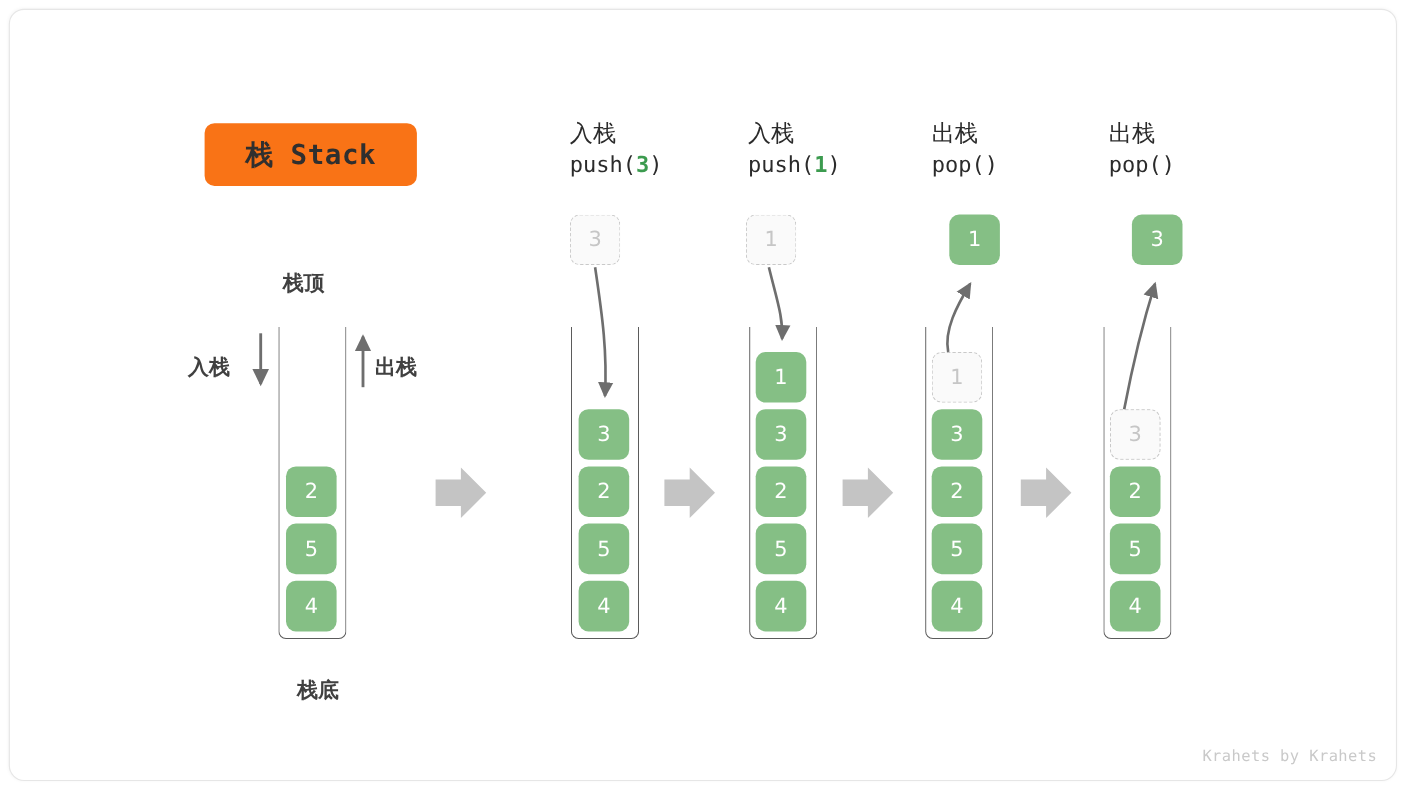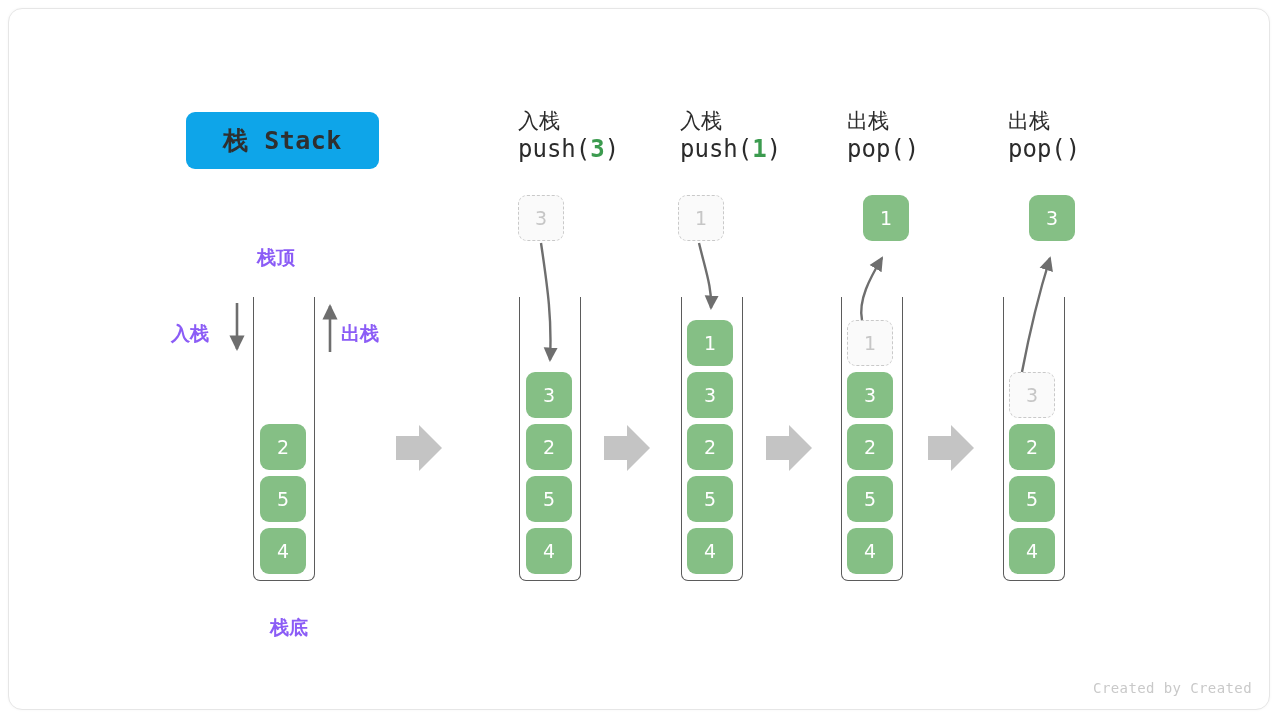--- a/index.html
+++ b/index.html
@@ -28,39 +28,39 @@
     box-shadow: 0 0 3px rgba(0,0,0,0.04);
   }
 
   
   .title-chip {
     position: absolute;
     left: 186px;
     top: 112px;
     width: 193px;
     height: 57px;
-    background: #0ea5e9;
+    background: #f97316;
     border-radius: 9px;
     display: flex;
     align-items: center;
     justify-content: center;
     font-family: "DejaVu Sans Mono", "Liberation Mono", monospace;
     font-size: 25px;
     font-weight: bold;
     color: #2f2f2f;
     letter-spacing: 0.5px;
   }
 
   
   .cn-label {
     position: absolute;
     font-family: "DejaVu Sans", "Liberation Sans", sans-serif;
     font-size: 19px;
     font-weight: bold;
-    color: #8b5cf6;
+    color: #404040;
     white-space: nowrap;
   }
 
   
   .stack-walls {
     position: absolute;
     box-sizing: border-box;
     border-left: 1.6px solid #5b5b5b;
     border-right: 1.6px solid #5b5b5b;
     border-bottom: 1.6px solid #5b5b5b;
@@ -96,21 +96,21 @@
   }
   .col-head .cn {
     font-family: "DejaVu Sans", "Liberation Sans", sans-serif;
     font-size: 21px;
     color: #2b2b2b;
     display: block;
     line-height: 26px;
   }
   .col-head .code {
     font-family: "DejaVu Sans Mono", "Liberation Mono", monospace;
-    font-size: 24px;
+    font-size: 20px;
     color: #2b2b2b;
     display: block;
     line-height: 30px;
   }
   .col-head .code .hl {
     color: #3c9b4f;
     font-weight: bold;
   }
 
   
@@ -237,14 +237,14 @@
       <path d="M604,436 L627,436 L627,425 L650,448 L627,471 L627,460 L604,460 z" fill="#c4c4c4"></path>
     </g>
     <g>
       <path d="M766,436 L789,436 L789,425 L812,448 L789,471 L789,460 L766,460 z" fill="#c4c4c4"></path>
     </g>
     <g>
       <path d="M928,436 L951,436 L951,425 L974,448 L951,471 L951,460 L928,460 z" fill="#c4c4c4"></path>
     </g>
   </svg>
 
-  <div class="credit">Created by Created</div>
+  <div class="credit">Krahets by Krahets</div>
 </div>
 
 </body></html>

